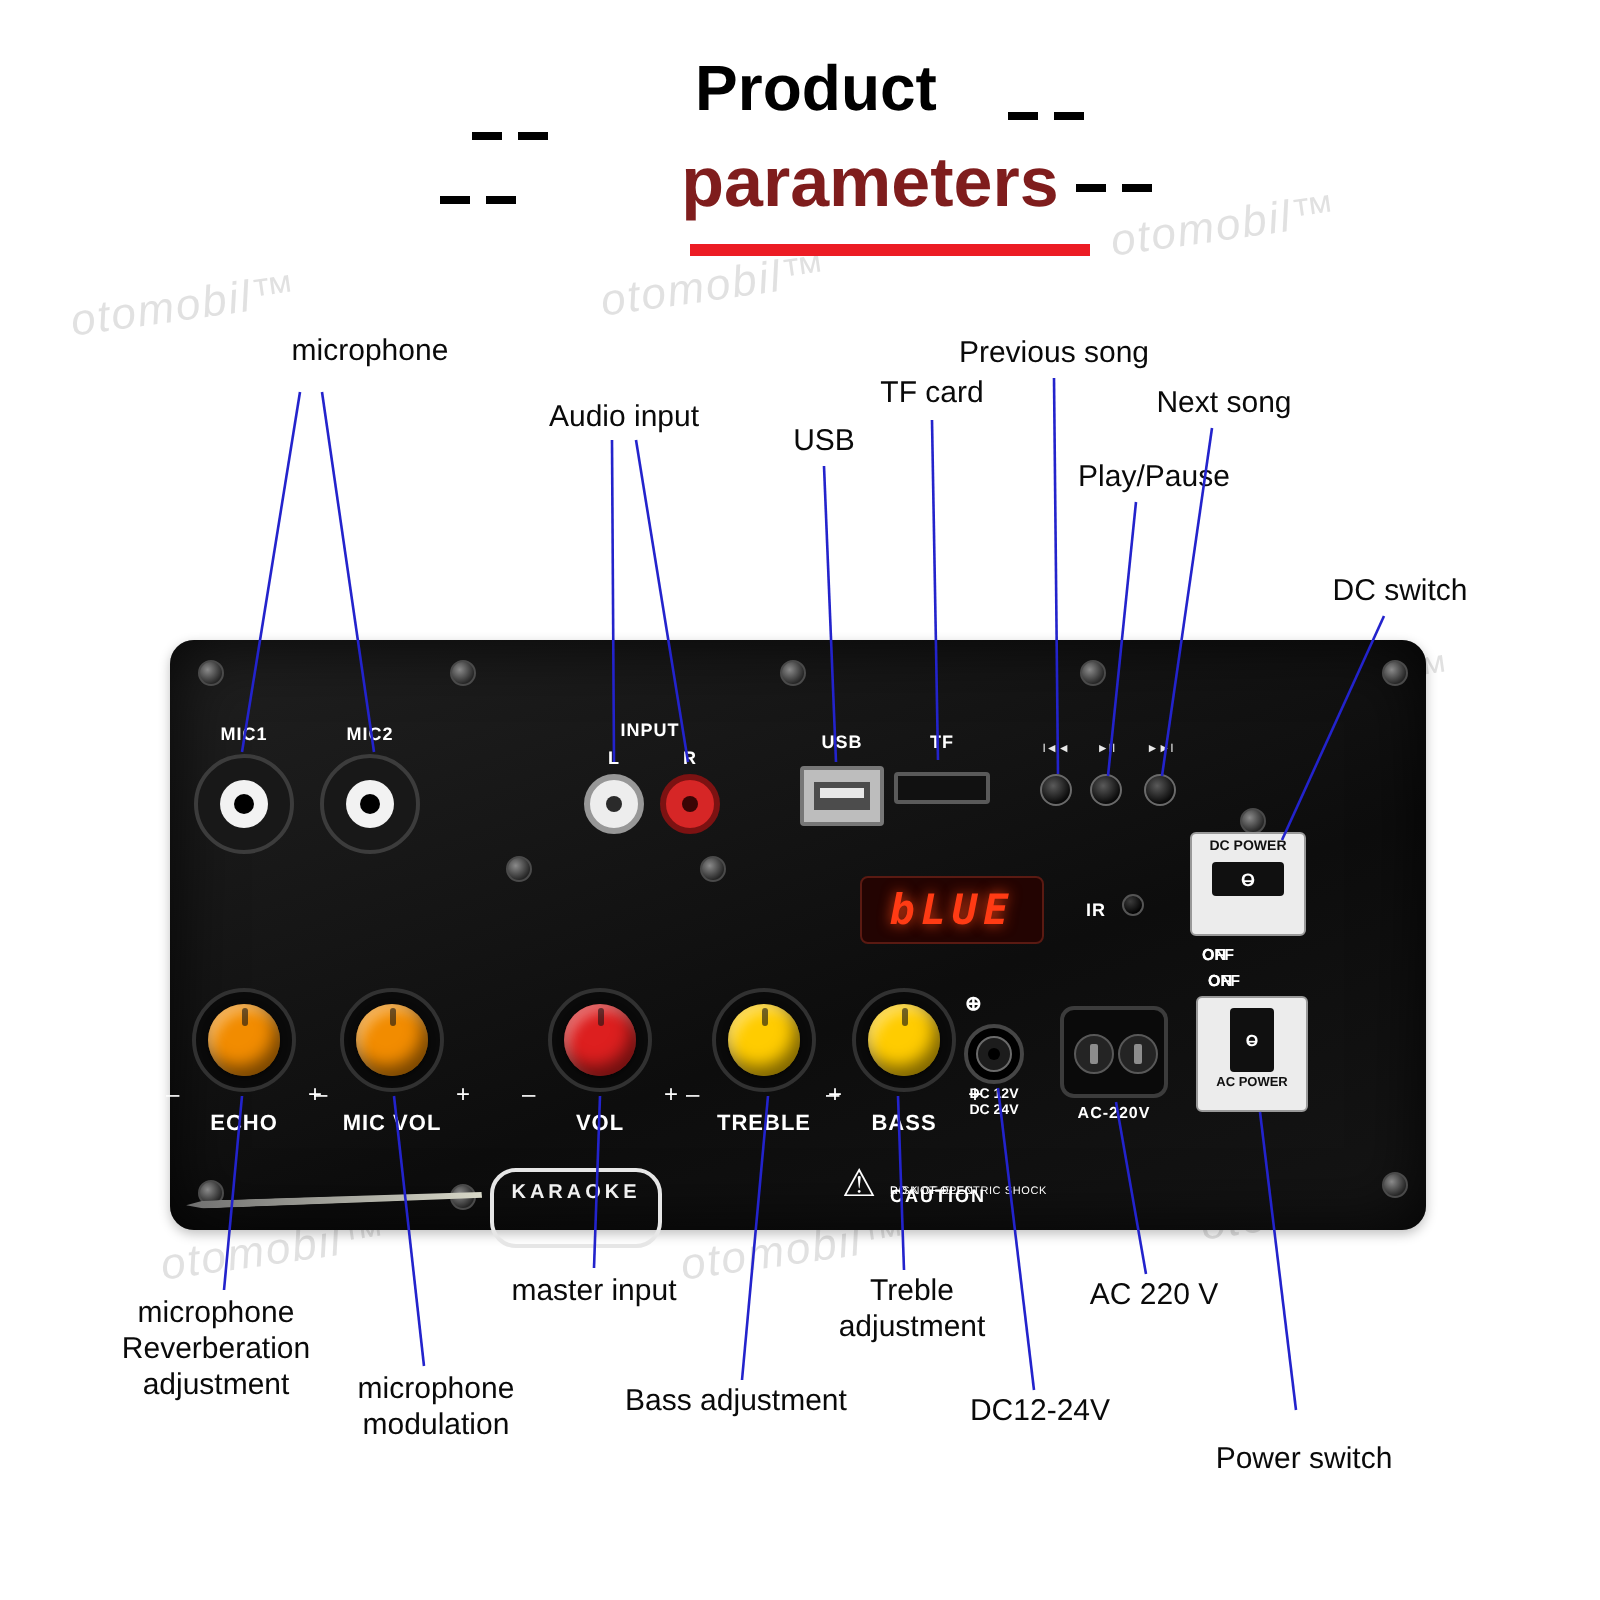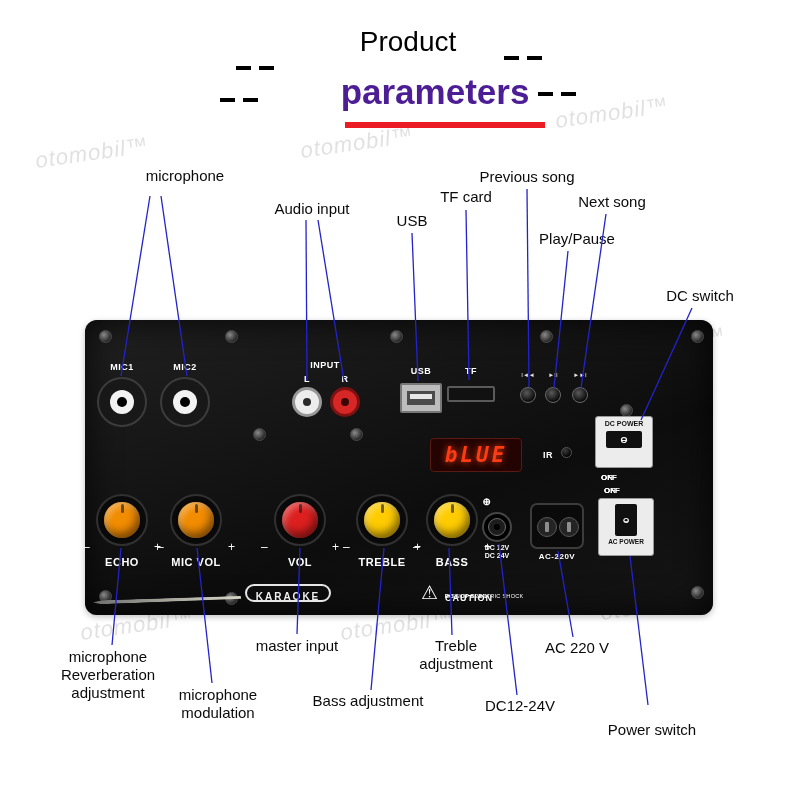--- a/index.html
+++ b/index.html
@@ -6,23 +6,23 @@
   body { background:#fff; }
   .page { position:relative; width:800px; height:800px; background:#fff; overflow:hidden;
           font-family:"Liberation Sans", sans-serif; }
 
   
   .wm { position:absolute; font-style:italic; font-size:22px; color:#c9c9c9; opacity:.55;
         transform:rotate(-8deg); letter-spacing:1px; pointer-events:none; }
 
   
   .title1 { position:absolute; left:16px; right:0; top:26px; text-align:center;
-            font-size:28px; font-weight:normal; color:#000; }
+            font-size:32px; font-weight:bold; color:#000; }
   .title2 { position:absolute; left:70px; right:0; top:72px; text-align:center;
-            font-size:35px; font-weight:bold; color:#4c1d95; }
+            font-size:35px; font-weight:bold; color:#7f1d1d; }
   .underline { position:absolute; left:345px; top:122px; width:200px; height:6px; background:#ec1c24; }
   .dashes { position:absolute; display:flex; gap:8px; }
   .dashes i { display:block; width:15px; height:4px; background:#000; }
 
   
   .label { position:absolute; font-size:15px; color:#0a0a0a; text-align:center;
            white-space:pre-line; line-height:1.2; }
 
   
   .board { position:absolute; left:85px; top:320px; width:628px; height:295px;
@@ -79,21 +79,21 @@
   .kname  { left:-24px; top:62px; width:100px; color:#fff; font-weight:bold; font-size:11px; letter-spacing:.5px; text-align:center; }
 
   .dcjack { left:397px; top:192px; width:30px; height:30px; border-radius:50%; background:#000; border:2px solid #464646; }
   .dcjack .mid { left:4px; top:4px; width:18px; height:18px; border-radius:50%; background:#1c1c1c; border:1px solid #6a6a6a; }
   .dcjack .ctr { left:10px; top:10px; width:6px; height:6px; border-radius:50%; background:#000; }
 
   .acsocket { left:445px; top:183px; width:54px; height:46px; background:#0a0a0a; border:2px solid #3c3c3c; border-radius:7px; }
   .acsocket .pin { top:12px; width:20px; height:20px; border-radius:50%; background:#242424; border:1px solid #585858; }
   .acsocket .slot { top:17px; width:4px; height:10px; background:#8d8d8d; border-radius:1px; }
 
-  .karaoke { left:160px; top:264px; width:86px; height:18px; border:2px solid #e6e6e6; border-radius:13px;
+  .karaoke { left:160px; top:264px; width:86px; height:40px; border:2px solid #e6e6e6; border-radius:13px;
              color:#f0f0f0; font-size:10px; font-weight:bold; letter-spacing:2px; text-align:center; line-height:22px; }
   .pointer { left:8px; top:278px; width:148px; height:4px; background:linear-gradient(90deg,#6f6f6f,#d8d8c8);
              transform:rotate(-2deg); clip-path:polygon(0 50%, 6% 0, 100% 15%, 100% 85%, 6% 100%); }
 
   .caution { left:336px; top:263px; width:210px; display:flex; gap:7px; align-items:center; position:absolute; }
   .caution .tri { position:static; font-size:19px; color:#fff; line-height:1; }
   .caution .txt { position:static; text-align:center; color:#fff; }
   .caution .txt b { display:block; font-size:9px; letter-spacing:1px; }
   .caution .txt span { display:block; font-size:5.5px; letter-spacing:.3px; }
 

